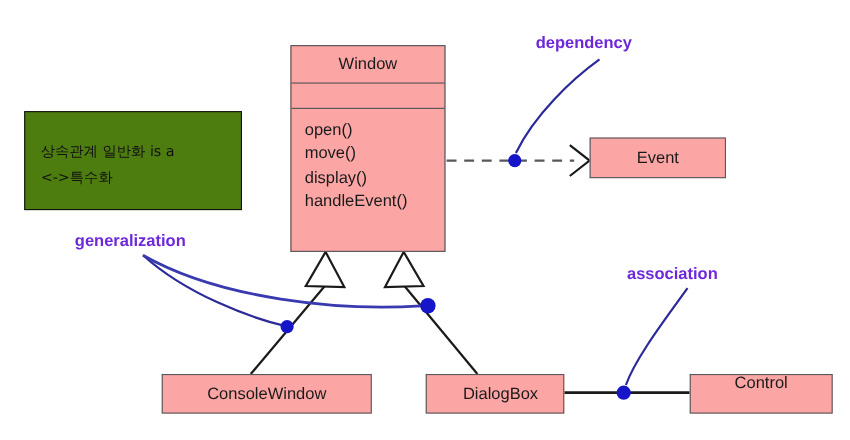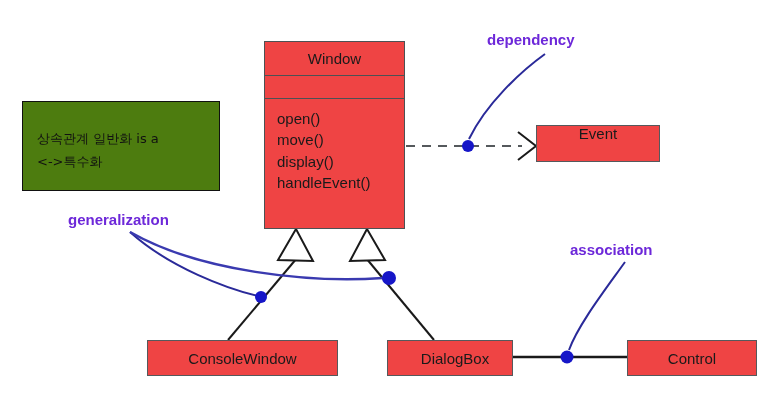--- a/index.html
+++ b/index.html
@@ -12,21 +12,21 @@
     width: 773px;
     height: 400px;
     background: #ffffff;
     overflow: hidden;
     font-family: "Liberation Sans", sans-serif;
   }
   .uml-box {
     position: absolute;
     box-sizing: border-box;
     border: 1.5px solid #55595c;
-    background: #ef4444;
+    background: #fca5a5;
   }
   .box-title {
     text-align: center;
     color: #1a1a1a;
     font-size: 15px;
     line-height: 1;
     white-space: nowrap;
   }
   
   #window-class {
@@ -56,20 +56,21 @@
     line-height: 1.42;
     white-space: nowrap;
   }
   
   #event-class {
     left: 536px;
     top: 125px;
     width: 124px;
     height: 37px;
     display: flex;
+    align-items: center;
     justify-content: center;
   }
   
   #consolewindow-class {
     left: 147px;
     top: 340px;
     width: 191px;
     height: 36px;
     display: flex;
     align-items: center;
@@ -84,21 +85,21 @@
     align-items: center;
     justify-content: center;
     padding-left: 10px;
   }
   #control-class {
     left: 627px;
     top: 340px;
     width: 130px;
     height: 36px;
     display: flex;
-    align-items: center;
+    align-items: flex-start;
     justify-content: center;
   }
   
   #note-box {
     position: absolute;
     left: 22px;
     top: 101px;
     width: 198px;
     height: 90px;
     box-sizing: border-box;

